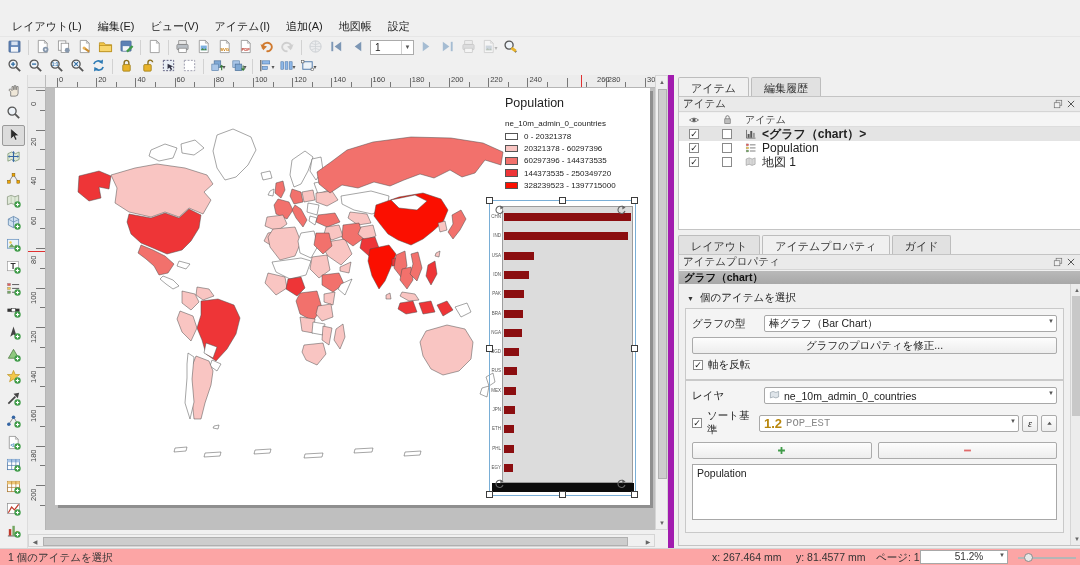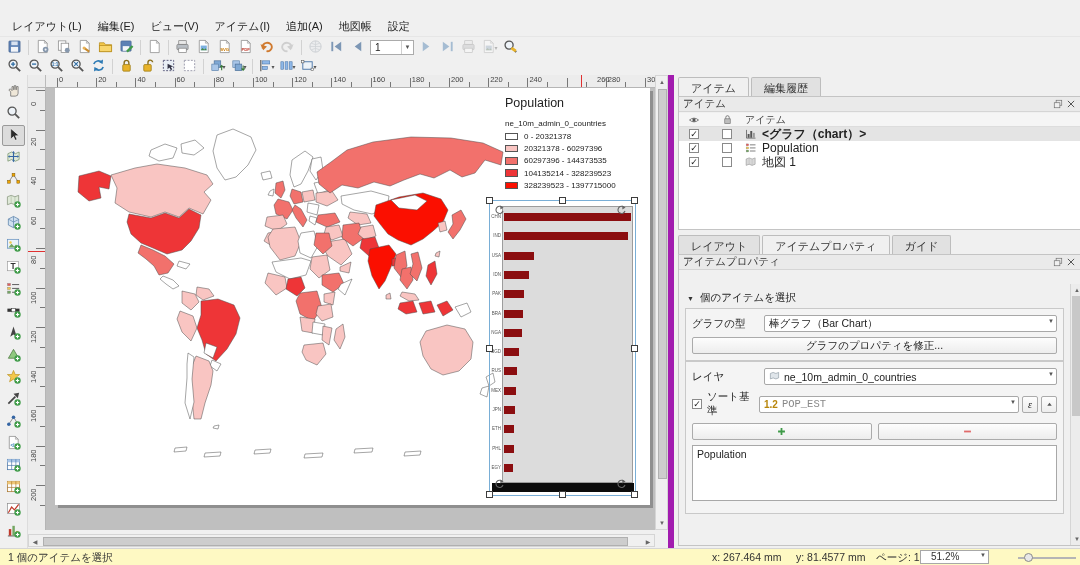--- a/index.html
+++ b/index.html
@@ -114,23 +114,23 @@
 .combo { flex:1; height:17px; background:#fff; border:1px solid #a8a8a8; border-radius:2px; display:flex; align-items:center; padding-left:4px; font-size:10.5px; position:relative; }
 .combo .cc { position:absolute; right:2px; top:2px; font-size:6px; color:#555; }
 .btn { height:17px; background:linear-gradient(#fdfdfd,#ededed); border:1px solid #ababab; border-radius:2px; display:flex; align-items:center; justify-content:center; font-size:10.5px; color:#222; }
 .cbrow { display:flex; align-items:center; font-size:10.5px; margin:4px 0 1px 1px; }
 .cbrow .cb { margin-right:5px; }
 .sqbtn { width:16px; height:17px; background:linear-gradient(#fdfdfd,#ededed); border:1px solid #ababab; border-radius:2px; margin-left:3px; display:flex; align-items:center; justify-content:center; font-size:10px; }
 .mono { font-family:"Liberation Mono","DejaVu Sans Mono",monospace; color:#888; }
 #serieslist { height:56px; background:#fff; border:1px solid #a8a8a8; font-size:10.5px; padding:2px 4px; margin-bottom:6px; }
 
 
-#statusbar { position:absolute; left:0; top:548px; width:1080px; height:17px; background:#fef9c3; border-top:1px solid #d5d5d5; font-size:10.5px; color:#333; }
+#statusbar { position:absolute; left:0; top:548px; width:1080px; height:17px; background:#fca5a5; border-top:1px solid #d5d5d5; font-size:10.5px; color:#333;text-align:center; }
 #statusbar .sitem { position:absolute; top:2px; }
-#zoomcombo { position:absolute; left:920px; top:1px; width:69px; height:14px; background:#fff; border:1px solid #a8a8a8; font-size:10px; padding-left:10px; }
+#zoomcombo { position:absolute; left:920px; top:1px; width:88px; height:14px; background:#fff; border:1px solid #a8a8a8; font-size:10px; padding-left:10px; }
 #zoomcombo .cc { position:absolute; right:2px; top:1px; font-size:6px; color:#555; }
 #zoomslider { position:absolute; left:1018px; top:8px; width:58px; height:2px; background:#b5b5b5; }
 #zoomslider .knob { position:absolute; left:6px; top:-4px; width:9px; height:9px; border-radius:50%; background:#e8e8e8; border:1px solid #8a8a8a; }
 </style>
 </head>
 <body>
 
 <div id="app">
 
 
@@ -760,21 +760,21 @@
             <div class="lrow">
               <span class="lsw" style="background: rgb(249, 197, 194);"></span>
               <span class="llab">20321378 - 60297396</span>
             </div>
             <div class="lrow">
               <span class="lsw" style="background: rgb(242, 113, 108);"></span>
               <span class="llab">60297396 - 144373535</span>
             </div>
             <div class="lrow">
               <span class="lsw" style="background: rgb(238, 53, 55);"></span>
-              <span class="llab">104135214 - 328239523</span>
+              <span class="llab">144373535 - 250349720</span>
             </div>
             <div class="lrow">
               <span class="lsw" style="background: rgb(251, 15, 0);"></span>
               <span class="llab">328239523 - 1397715000</span>
             </div>
           </div>
       </div>
       <div id="chart-item">
         <div id="chart-plot">
             <div class="cbar" style="top: 6px; width: 127px; background: rgb(139, 14, 16);"></div>
@@ -947,53 +947,58 @@
               <rect x="5" y="2" width="9" height="8" fill="none" stroke="#666"></rect>
               <rect x="2" y="6" width="9" height="8" fill="#f0f0f0" stroke="#666"></rect>
             </svg>
           </span>
         <span class="dicon">
             <svg viewBox="0 0 16 16">
               <path d="M3,3 L13,13 M13,3 L3,13" stroke="#555" stroke-width="1.6"></path>
             </svg>
           </span>
       </div>
+      <div id="subhead">グラフ（chart）</div>
       <div id="propsbody">
 
         <div class="sechead">
           <span class="ar">▼</span>
           <span>個のアイテムを選択</span>
         </div>
         <div class="gbox">
           <div class="frow">
             <span class="flab">グラフの型</span>
             <div class="combo">
               <span>棒グラフ（Bar Chart）</span>
               <span class="cc">▼</span>
             </div>
           </div>
           <div class="btn">グラフのプロパティを修正...</div>
+          <div class="cbrow">
+            <span class="cb checked" id="cb-invert"></span>
+            <span>軸を反転</span>
+          </div>
         </div>
 
         <div class="gbox">
           <div class="frow">
             <span class="flab">レイヤ</span>
             <div class="combo">
               <span style="margin-right:4px"><svg width="11" height="11" viewBox="0 0 16 16">
                     <path d="M2,5 l4,-1.5 4,1.5 4,-1.5 v8 l-4,1.5 -4,-1.5 -4,1.5 z" fill="#dfe5ea" stroke="#7a8a95" stroke-width="0.8"></path>
                   </svg></span>
               <span>ne_10m_admin_0_countries</span>
               <span class="cc">▼</span>
             </div>
           </div>
           <div class="frow">
             <span class="cb checked" id="cb-sort" style="margin-right:5px"></span>
             <span class="flab" style="width:52px">ソート基準</span>
             <div class="combo">
-              <span style="color:#b8860b;font-weight:bold;font-size:10px;margin-right:4px">1.2</span>
+              <span style="color:#b8860b;font-weight:bold;font-size:13px;margin-right:4px">1.2</span>
               <span class="mono">POP_EST</span>
               <span class="cc">▼</span>
             </div>
             <span class="sqbtn" style="font-family:'Liberation Serif',serif;font-style:italic">ε</span>
             <span class="sqbtn">
                 <svg width="9" height="9" viewBox="0 0 16 16">
                   <path d="M4,10 L8,5 12,10 z" fill="#555"></path>
                 </svg>
               </span>
           </div>

